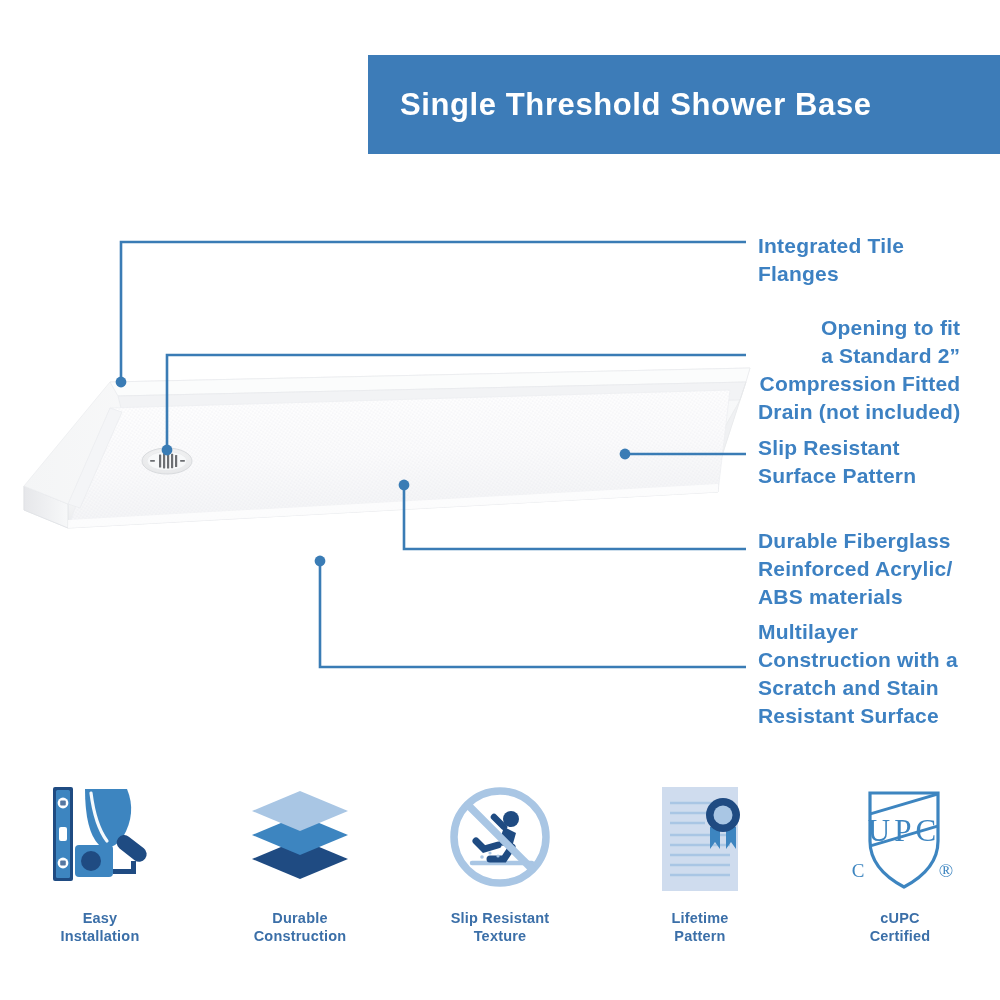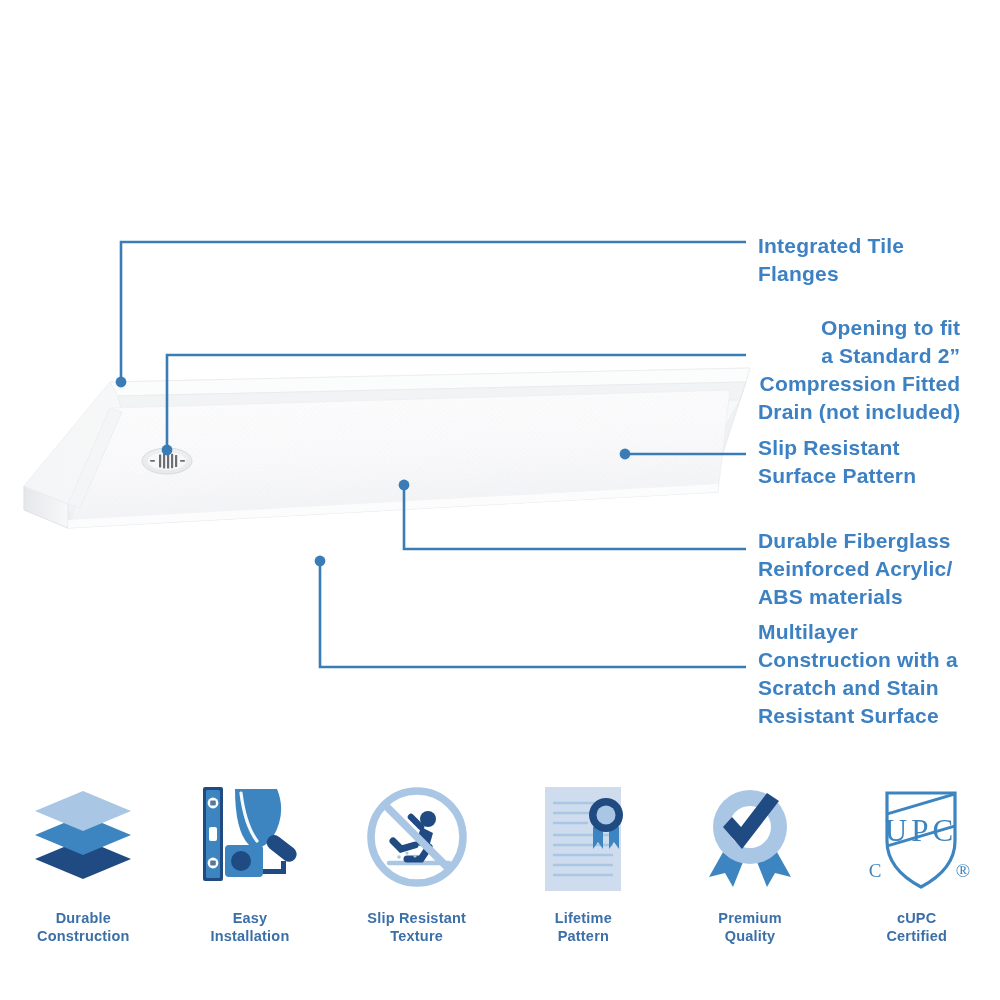--- a/index.html
+++ b/index.html
@@ -107,20 +107,23 @@
     white-space: pre-line;
     letter-spacing: 0.2px;
     font-family: "Liberation Sans", sans-serif;
   }
 </style>
 </head>
 <body>
 
 <div id="stage">
 
+  <div id="title-banner">
+    <span class="title-text">Single Threshold Shower Base</span>
+  </div>
 
   <div id="product-figure">
     <svg width="740" height="240" viewBox="0 0 740 240">
       <defs>
         <linearGradient id="floorGrad" x1="0" y1="0" x2="0.25" y2="1">
           <stop offset="0%" stop-color="#ffffff"></stop>
           <stop offset="55%" stop-color="#fbfbfc"></stop>
           <stop offset="100%" stop-color="#f2f3f5"></stop>
         </linearGradient>
         <linearGradient id="apronGrad" x1="0" y1="0" x2="0" y2="1">
@@ -221,32 +224,20 @@
 
   <div class="callout-label" style="left:758px; top:618px;">Multilayer
 Construction with a
 Scratch and Stain
 Resistant Surface</div>
 
   <div id="feature-row">
 
     <div class="feature-cell">
       <div class="feature-icon">
-        <svg width="110" height="100" viewBox="0 0 110 100">
-          <polygon points="55,56 103,76 55,96 7,76" fill="#1f4b82"></polygon>
-          <polygon points="55,32 103,52 55,72 7,52" fill="#3d85c0"></polygon>
-          <polygon points="55,8 103,28 55,48 7,28" fill="#a9c6e4"></polygon>
-        </svg>
-      </div>
-      <div class="feature-caption">Durable
-Construction</div>
-    </div>
-
-    <div class="feature-cell">
-      <div class="feature-icon">
         <svg width="110" height="104" viewBox="0 0 110 104">
 
           <rect x="8" y="4" width="20" height="94" rx="2" fill="#1f4b82"></rect>
           <rect x="11" y="7" width="14" height="88" rx="1.5" fill="#3d85c0"></rect>
           <circle cx="18" cy="20" r="5.4" fill="#ffffff"></circle>
           <rect x="15.2" y="17.6" width="5.6" height="4.8" rx="1" fill="#1f4b82" opacity="0.75"></rect>
           <rect x="14" y="44" width="8" height="14" rx="2" fill="#ffffff"></rect>
           <circle cx="18" cy="80" r="5.4" fill="#ffffff"></circle>
           <rect x="15.2" y="77.6" width="5.6" height="4.8" rx="1" fill="#1f4b82" opacity="0.75"></rect>
 
@@ -256,20 +247,32 @@
           <rect x="70" y="58" width="34" height="15" rx="7.5" fill="#1f4b82" transform="rotate(38 87 65)"></rect>
 
           <rect x="30" y="62" width="38" height="32" rx="4" fill="#3d85c0"></rect>
           <circle cx="46" cy="78" r="10" fill="#1f4b82"></circle>
           <rect x="68" y="86" width="22" height="5" fill="#1f4b82"></rect>
           <rect x="86" y="78" width="5" height="13" fill="#1f4b82"></rect>
         </svg>
       </div>
       <div class="feature-caption">Easy
 Installation</div>
+    </div>
+
+    <div class="feature-cell">
+      <div class="feature-icon">
+        <svg width="110" height="100" viewBox="0 0 110 100">
+          <polygon points="55,56 103,76 55,96 7,76" fill="#1f4b82"></polygon>
+          <polygon points="55,32 103,52 55,72 7,52" fill="#3d85c0"></polygon>
+          <polygon points="55,8 103,28 55,48 7,28" fill="#a9c6e4"></polygon>
+        </svg>
+      </div>
+      <div class="feature-caption">Durable
+Construction</div>
     </div>
 
     <div class="feature-cell">
       <div class="feature-icon">
         <svg width="108" height="108" viewBox="0 0 108 108">
           <circle cx="54" cy="54" r="46" fill="none" stroke="#a9c6e4" stroke-width="7.5"></circle>
 
           <line x1="26" y1="80" x2="86" y2="80" stroke="#a9c6e4" stroke-width="4.5" stroke-linecap="round"></line>
 
           <circle cx="65" cy="36" r="8" fill="#1f4b82"></circle>
@@ -308,36 +311,20 @@
           <polygon points="76,44 86,44 86,66 81,59 76,66" fill="#3d85c0"></polygon>
 
           <circle cx="73" cy="32" r="17" fill="#1f4b82"></circle>
           <circle cx="73" cy="32" r="9.5" fill="#a9c6e4"></circle>
         </svg>
       </div>
       <div class="feature-caption">Lifetime
 Pattern</div>
     </div>
 
-    <div class="feature-cell">
-      <div class="feature-icon">
-        <svg width="106" height="112" viewBox="0 0 106 112">
-
-          <polygon points="30,62 48,74 36,104 28,90 12,94" fill="#3d85c0"></polygon>
-          <polygon points="76,62 58,74 70,104 78,90 94,94" fill="#3d85c0"></polygon>
-
-          <circle cx="53" cy="44" r="37" fill="#a9c6e4"></circle>
-          <circle cx="53" cy="44" r="21" fill="#ffffff"></circle>
-
-          <path d="M26 44 L45 66 L82 18 L70 10 L44 44 L35 34 Z" fill="#1f4b82"></path>
-        </svg>
-      </div>
-      <div class="feature-caption">Premium
-Quality</div>
-    </div>
 
     <div class="feature-cell">
       <div class="feature-icon">
         <svg width="112" height="112" viewBox="0 0 112 112">
           <defs>
             <clipPath id="shieldClip">
               <path d="M26 10 L94 10 L94 58 Q94 86 60 104 Q26 86 26 58 Z"></path>
             </clipPath>
           </defs>
           <path d="M26 10 L94 10 L94 58 Q94 86 60 104 Q26 86 26 58 Z" fill="none" stroke="#3d85c0" stroke-width="3.2"></path>

